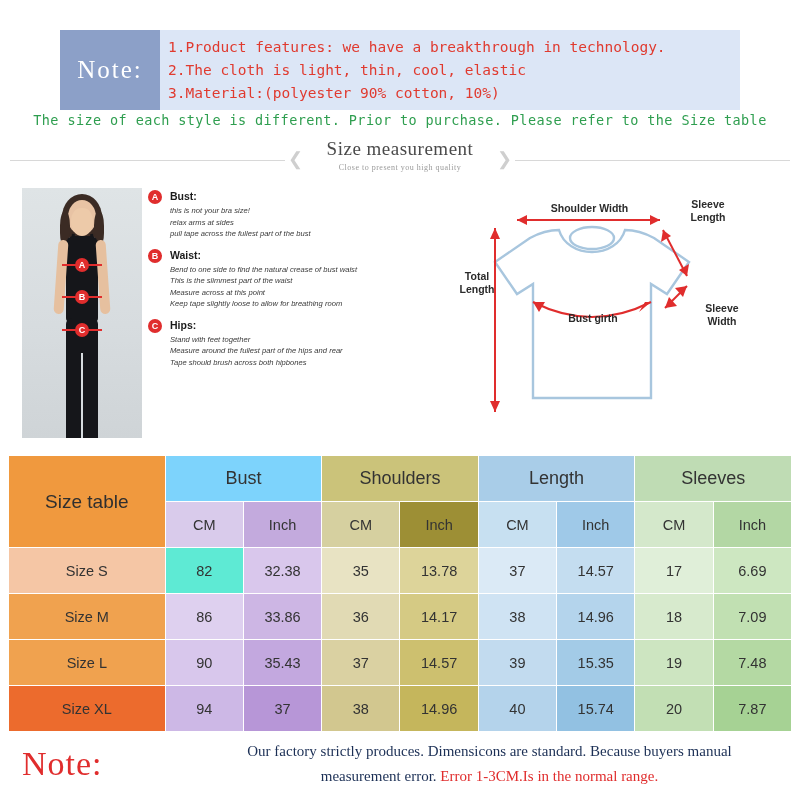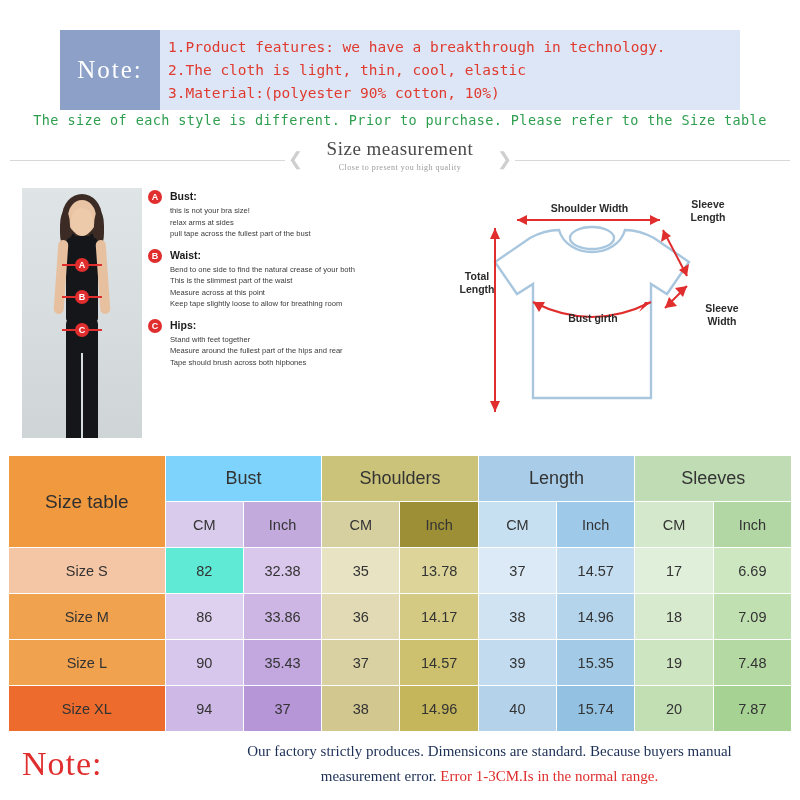--- a/index.html
+++ b/index.html
@@ -187,21 +187,21 @@
     position: absolute; left: 0; top: 0;
     width: 14px; height: 14px; border-radius: 50%;
     background: #e02d2d; color: #fff;
     font-size: 9px; font-weight: bold;
     display: flex; align-items: center; justify-content: center;
   }
   .meas-title {
     font-size: 10.5px; font-weight: bold; color: #1b1b1b;
     margin-bottom: 3px;
   }
-  .meas-line-txt { font-size: 7.6px; color: #3a3a3a; line-height: 11.5px; }
+  .meas-line-txt { font-size: 7.6px; color: #3a3a3a; line-height: 11.5px; font-style: italic; }
 
   
   .shirt-wrap {
     position: absolute;
     left: 455px;
     top: 12px;
     width: 320px;
     height: 255px;
   }
   .shirt-svg { position: absolute; left: 0; top: 0; }
@@ -360,21 +360,21 @@
       <div class="meas-badge">A</div>
       <div class="meas-title">Bust:</div>
       <div class="meas-line-txt">this is not your bra size!</div>
       <div class="meas-line-txt">relax arms at sides</div>
       <div class="meas-line-txt">pull tape across the fullest part of the bust</div>
     </div>
 
     <div class="meas-item">
       <div class="meas-badge">B</div>
       <div class="meas-title">Waist:</div>
-      <div class="meas-line-txt">Bend  to one side to find the natural crease of your both</div>
+      <div class="meas-line-txt">Bend  to one side to find the natural crease of bust waist</div>
       <div class="meas-line-txt">This is the slimmest part of the waist</div>
       <div class="meas-line-txt">Measure across at this point</div>
       <div class="meas-line-txt">Keep tape slightly loose to allow for breathing room</div>
     </div>
 
     <div class="meas-item">
       <div class="meas-badge">C</div>
       <div class="meas-title">Hips:</div>
       <div class="meas-line-txt">Stand with feet together</div>
       <div class="meas-line-txt">Measure around the fullest part of the hips and rear</div>

